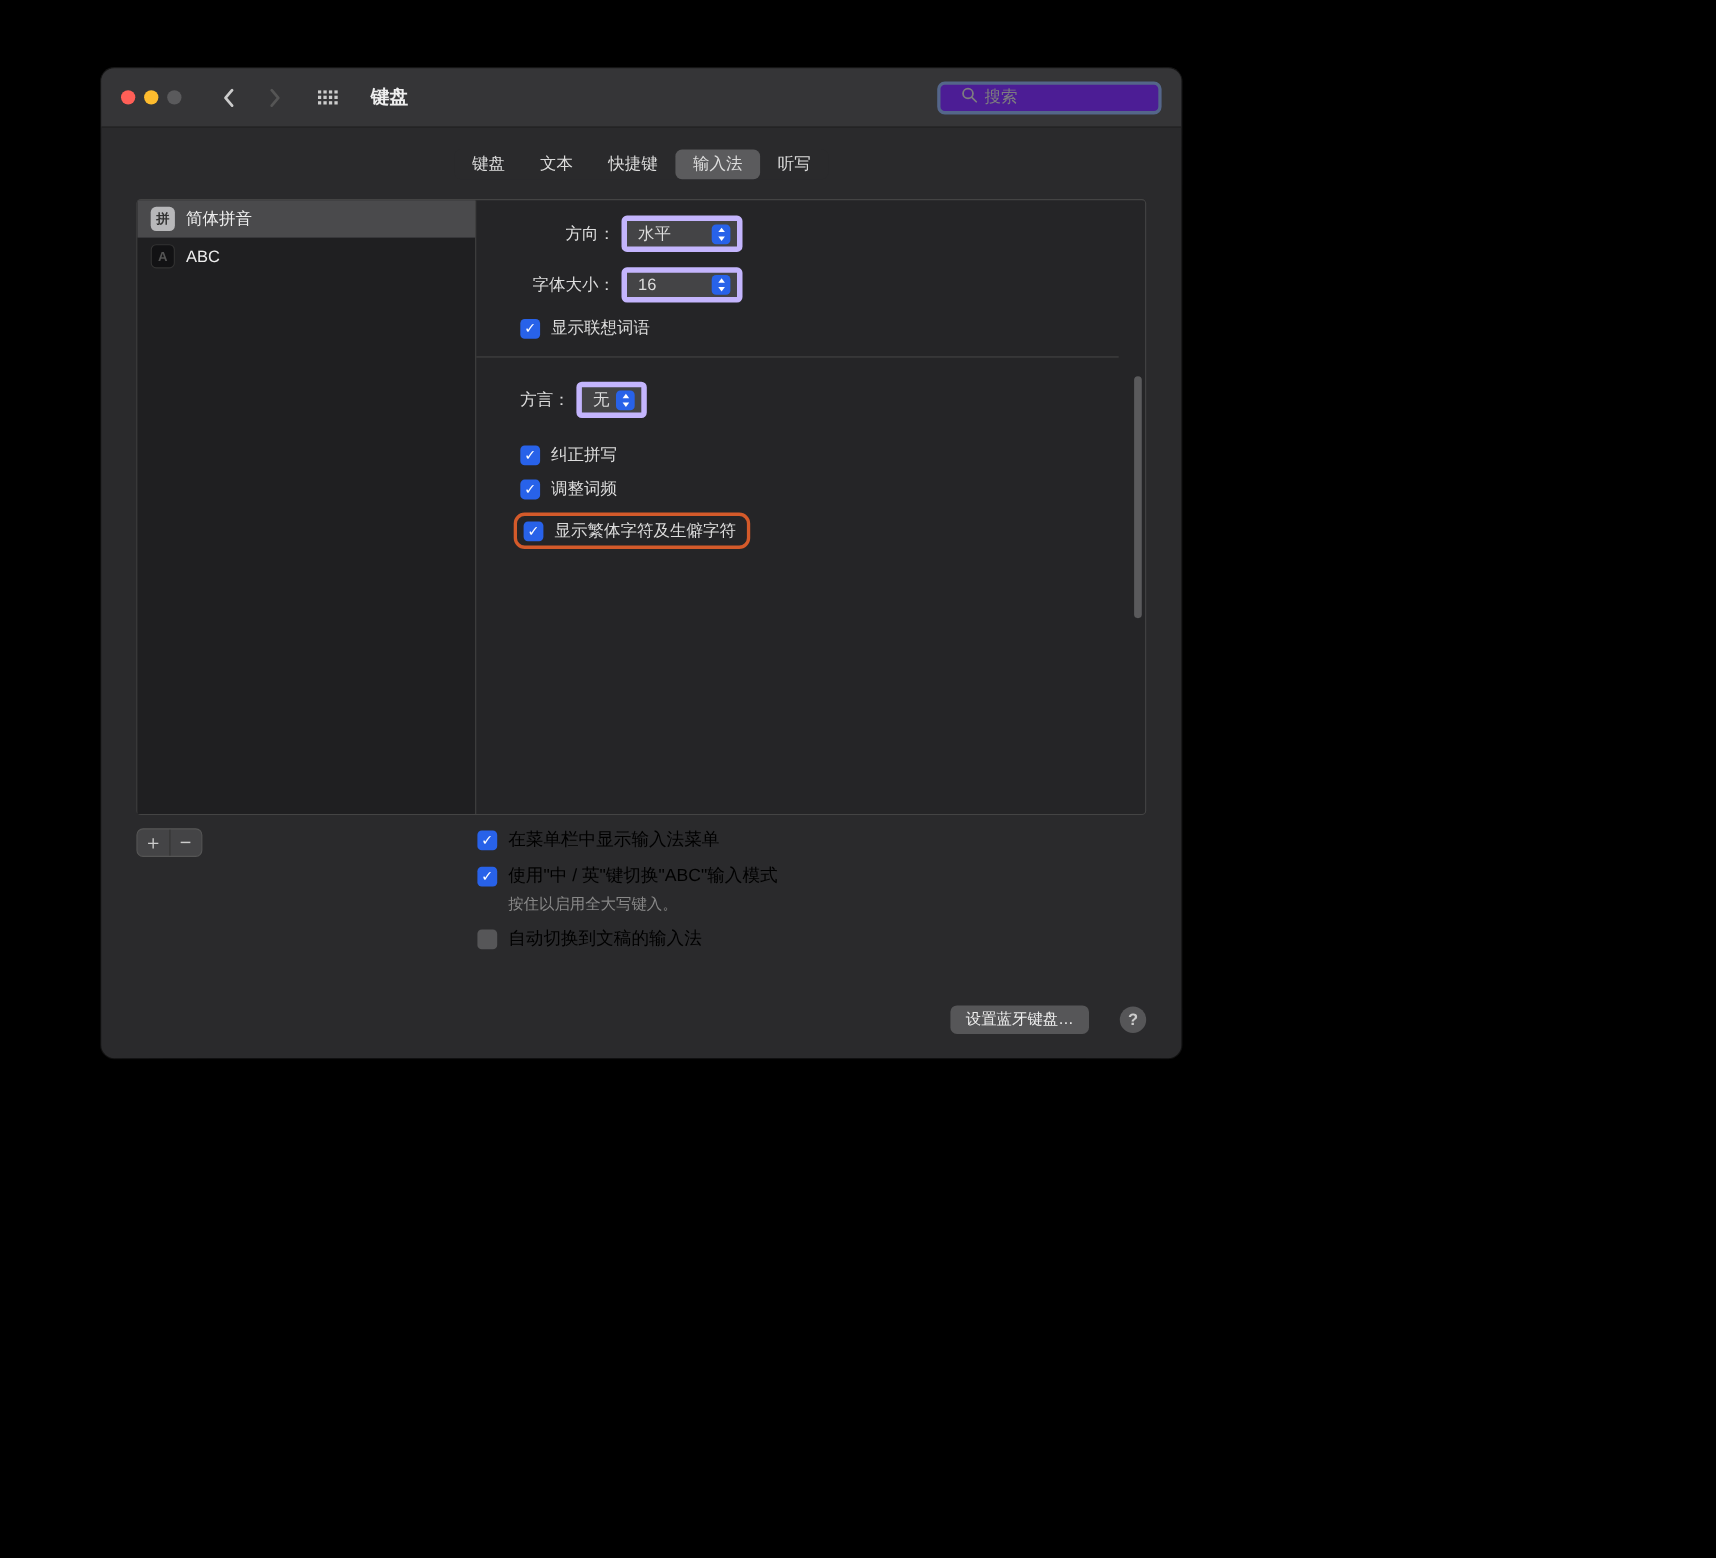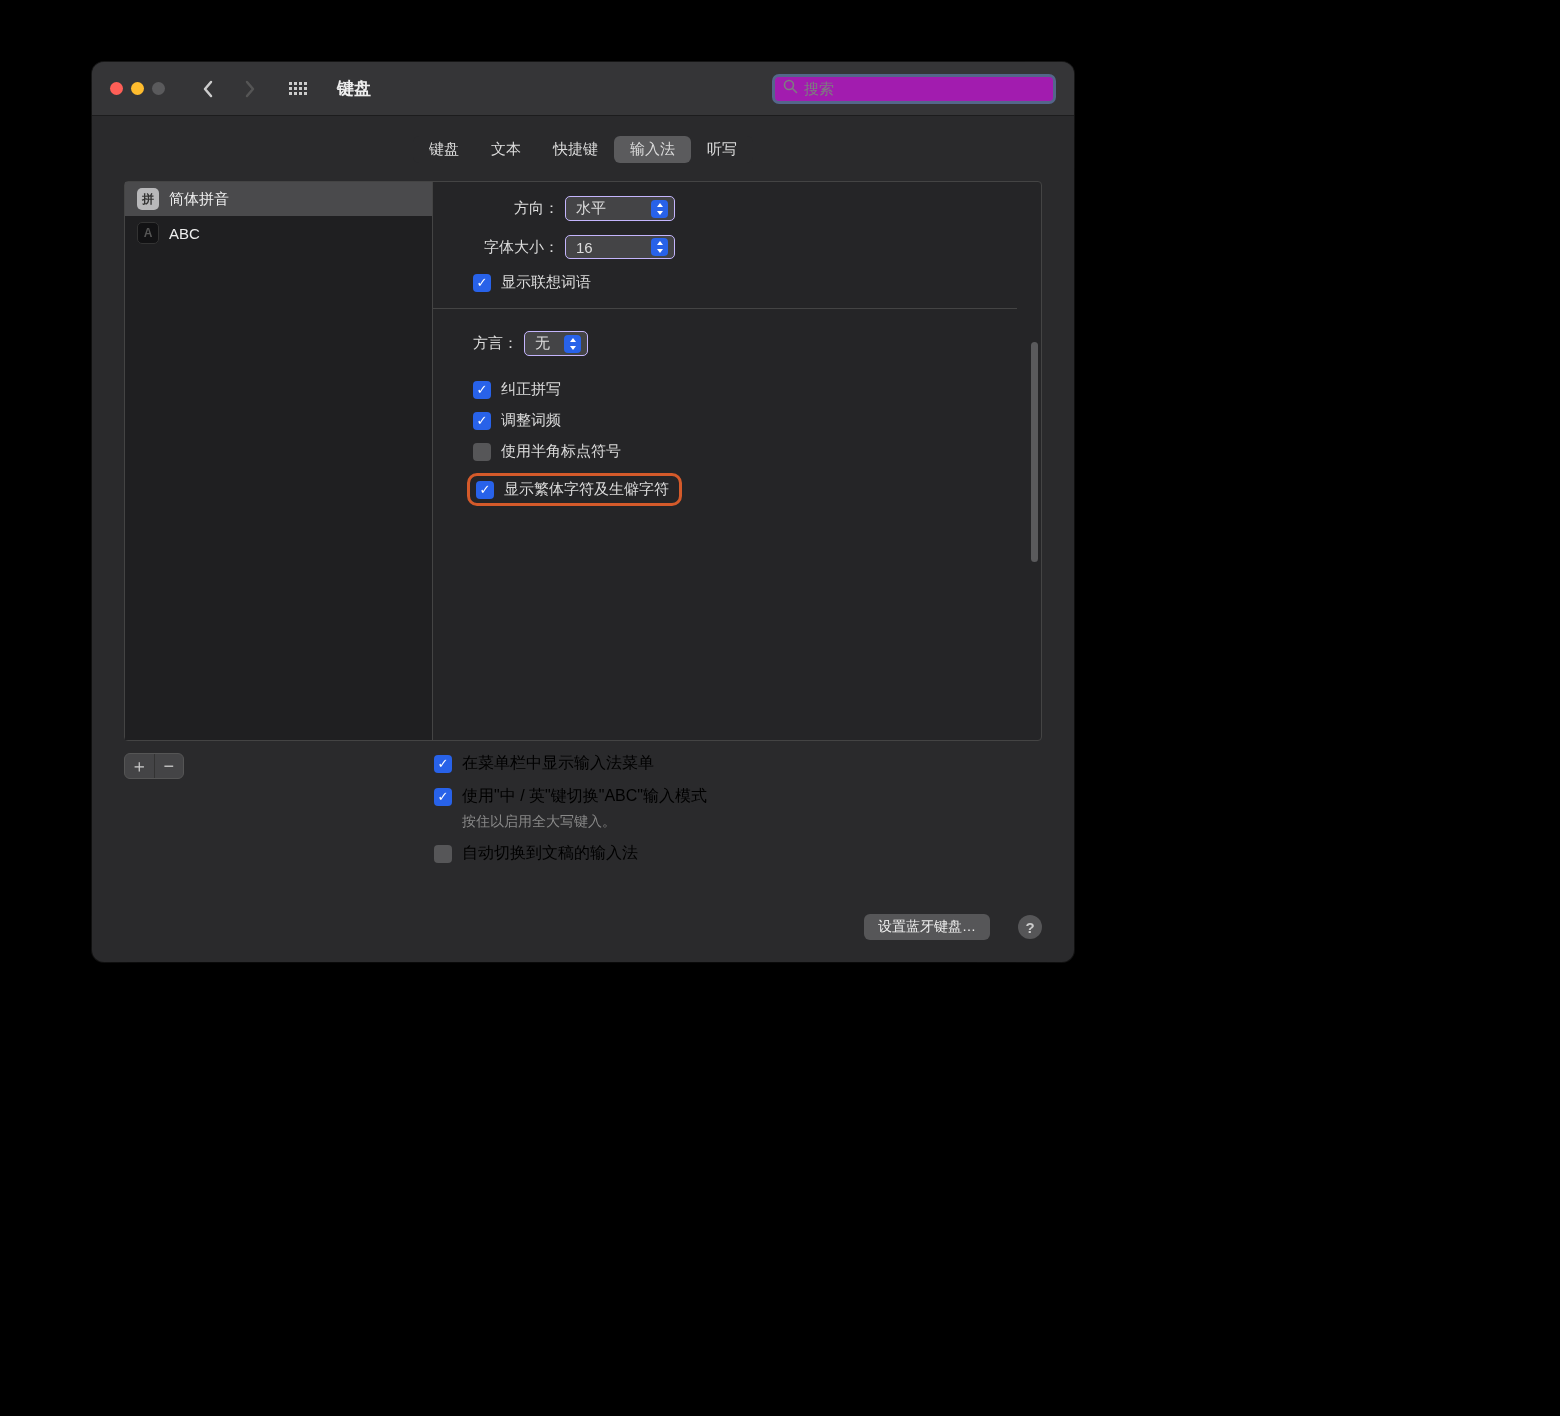--- a/index.html
+++ b/index.html
@@ -27,26 +27,26 @@
   .dot.red { background: #ff5f57; }
   .dot.yellow { background: #febc2e; }
   .dot.green { background: #5a5a5c; }
   .nav-arrow { width: 34px; height: 28px; display:flex; align-items:center; justify-content:center; color: #888; font-size: 22px;}
   .nav-arrow.dim { color: #555; }
   .grid-icon { margin: 0 10px 0 14px; }
   .grid-icon svg { display:block;}
   .title { color: #eee; font-size: 17px; font-weight: 600; margin-left: 10px; }
   .search {
     margin-left: auto;
-    width: 284px; height: 30px;
-    background: #a21caf;
+    width: 204px; height: 30px;
+    background: #4c1d95;
     border: 3px solid #54668a;
     border-radius: 7px;
     display: flex; align-items: center;
-    padding: 0 8px;
+    padding: 0 19px;
     gap: 6px;
   }
   .search input { background:transparent; border:none; outline:none; color:#ccc; font-size:15px; width:100%; }
   .search input::placeholder { color: #7d7d7f; }
   .search-icon { color:#7d7d7f; }
 
   .body { flex:1; padding: 20px 32px 20px 32px; display:flex; flex-direction:column; }
 
   .tabs {
     align-self: center;
@@ -97,21 +97,21 @@
     color:#ddd; font-size: 15px;
     position: relative;
   }
   .row { display:flex; align-items:center; gap: 6px; margin-bottom: 14px; }
   .row label.align { width: 86px; text-align:right; }
   .select {
     background: #444446;
     padding: 2px 6px 2px 10px;
     border-radius: 5px;
     display:flex; align-items:center; gap: 6px;
-    border: 1px solid #c4b5fd;
+    border: 5px solid #c4b5fd;
     min-width: 110px;
     justify-content: space-between;
   }
   .select.small { min-width: 64px; }
   .arrows {
     width: 17px; height: 18px;
     background: #2862e9;
     border-radius: 4px;
     position: relative;
   }
@@ -277,24 +277,20 @@
         <div style="height:10px"></div>
 
         <div class="check-row">
           <div class="checkbox on">✓</div>
           <span>纠正拼写</span>
         </div>
         <div class="check-row">
           <div class="checkbox on">✓</div>
           <span>调整词频</span>
         </div>
-        <div class="check-row">
-          <div class="checkbox off"></div>
-          <span>使用半角标点符号</span>
-        </div>
         <div class="check-row" style="margin-left:-6px;">
           <div class="highlight">
             <div class="checkbox on">✓</div>
             <span>显示繁体字符及生僻字符</span>
           </div>
         </div>
 
       </div>
       <div class="scrollbar"></div>
     </div>

